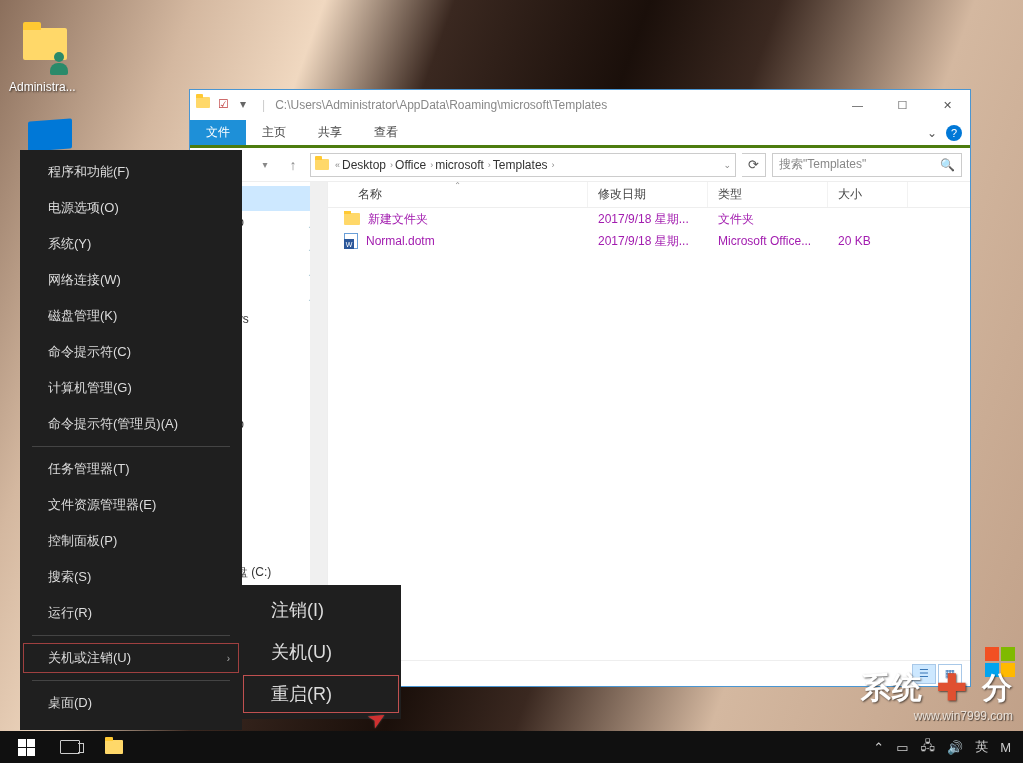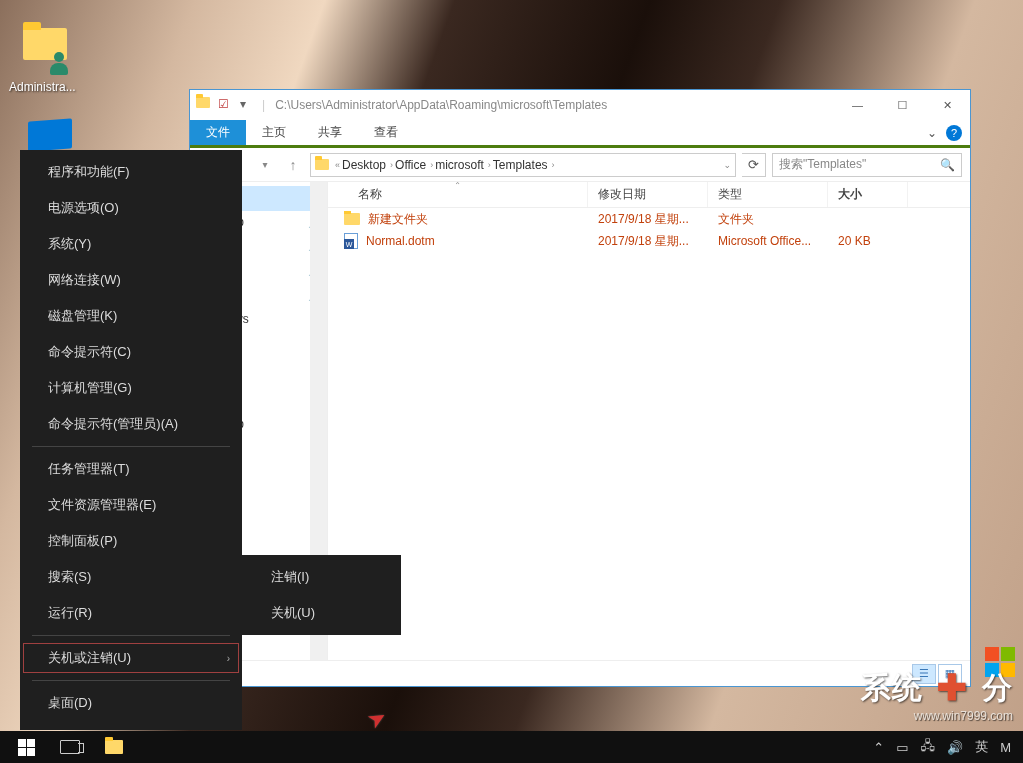--- a/index.html
+++ b/index.html
@@ -47,22 +47,22 @@
   .pin { margin-left: auto; color: #5a84b0; font-size: 10px; }
   .np-scroll-edge { position: absolute; right: 0; top: 0; bottom: 0; width: 17px; background: #f0f0f0; }
 
   .filepane { flex: 1; position: relative; }
   .cols { display: flex; height: 26px; border-bottom: 1px solid #eee; font-size: 12px; color: #444; }
   .col { padding: 0 10px; display: flex; align-items: center; border-right: 1px solid #f2f2f2; }
   .col.name { width: 260px; padding-left: 30px; position: relative; }
   .col.name .sort { position: absolute; top: -1px; left: 50%; transform: translateX(-50%); color: #888; font-size: 8px; }
   .col.date { width: 120px; }
   .col.type { width: 120px; }
-  .col.size { width: 80px; text-align: center; justify-content: flex-start; font-weight: bold; }
-  .filerow { display: flex; height: 22px; font-size: 12px; color: #c2410c; align-items: center; }
+  .col.size { width: 80px; text-align: center; justify-content: flex-start; }
+  .filerow { display: flex; height: 22px; font-size: 12px; color: #a21caf; align-items: center; }
   .filerow .cell { padding: 0 10px; white-space: nowrap; overflow: hidden; text-overflow: ellipsis; }
   .cell.name { width: 260px; display: flex; align-items: center; gap: 8px; padding-left: 16px; }
   .cell.date { width: 120px; }
   .cell.type { width: 120px; }
   .cell.size { width: 80px; }
   .fi-folder { width: 16px; height: 12px; background: #ffd869; border-radius: 1px; position: relative; }
   .fi-folder::before { content:""; position:absolute; top:-3px; left:0; width:7px; height:4px; background:#ffc933; border-radius:1px 1px 0 0;}
   .fi-doc { width: 14px; height: 16px; background: #fff; border: 1px solid #6a9fd8; position: relative; }
   .fi-doc::after { content:"W"; position:absolute; bottom:-1px; left:-1px; width:10px; height:10px; background:#2b579a; color:#fff; font-size:7px; display:flex; align-items:center; justify-content:center; }
 
@@ -71,21 +71,21 @@
   .view-toggle.active { background: #cde8ff; }
 
   
   .winx { position: absolute; left: 20px; top: 150px; width: 222px; height: 580px; background: #1f1f1f; color: #dcdcdc; font-size: 13px; padding: 4px 0; }
   .winx-item { padding: 9px 0 9px 28px; position: relative; }
   .winx-sep { height: 1px; background: #444; margin: 4px 12px; }
   .winx-item .sub-arrow { position: absolute; right: 12px; top: 50%; transform: translateY(-50%); font-size: 10px; color: #aaa; }
   .winx-item.shutdown { outline: 1px solid #a04040; outline-offset: -4px; }
 
   
-  .submenu { position: absolute; left: 241px; top: 555px; width: 160px; background: #1f1f1f; color: #dcdcdc; font-size: 13px; padding: 4px 0; }
+  .submenu { position: absolute; left: 241px; top: 585px; width: 160px; background: #1f1f1f; color: #dcdcdc; font-size: 18px; padding: 4px 0; }
   .sub-item { padding: 9px 0 9px 30px; }
   .sub-item.restart { outline: 1px solid #c05050; outline-offset: -3px; }
   .red-cursor { position: absolute; left: 368px; top: 706px; color: #d03030; font-size: 22px; transform: rotate(-30deg); text-shadow: 0 0 2px rgba(255,255,255,.3); }
 
   
   .taskbar { position: absolute; left: 0; right: 0; bottom: 0; height: 32px; background: #101010; display: flex; align-items: center; padding: 0 4px; }
   .tb-item { width: 44px; height: 32px; display: flex; align-items: center; justify-content: center; color: #ccc; font-size: 15px; }
   .start-btn { width: 44px; }
   .start-logo { display: grid; grid-template: 8px 8px / 8px 8px; gap: 1px; }
   .start-logo div { background: #fff; }
@@ -312,20 +312,21 @@
     <span>关机或注销(U)</span>
     <span class="sub-arrow">›</span>
   </div>
   <div class="winx-sep"></div>
   <div class="winx-item">桌面(D)</div>
 </div>
 
 <div class="submenu">
   <div class="sub-item">注销(I)</div>
   <div class="sub-item">关机(U)</div>
+  <div class="sub-item restart">重启(R)</div>
 </div>
 <div class="red-cursor">➤</div>
 
 <div class="ms-logo">
   <div class="r"></div>
     <div class="g"></div>
     <div class="b"></div>
     <div class="y"></div>
 </div>
 <div class="watermark">

